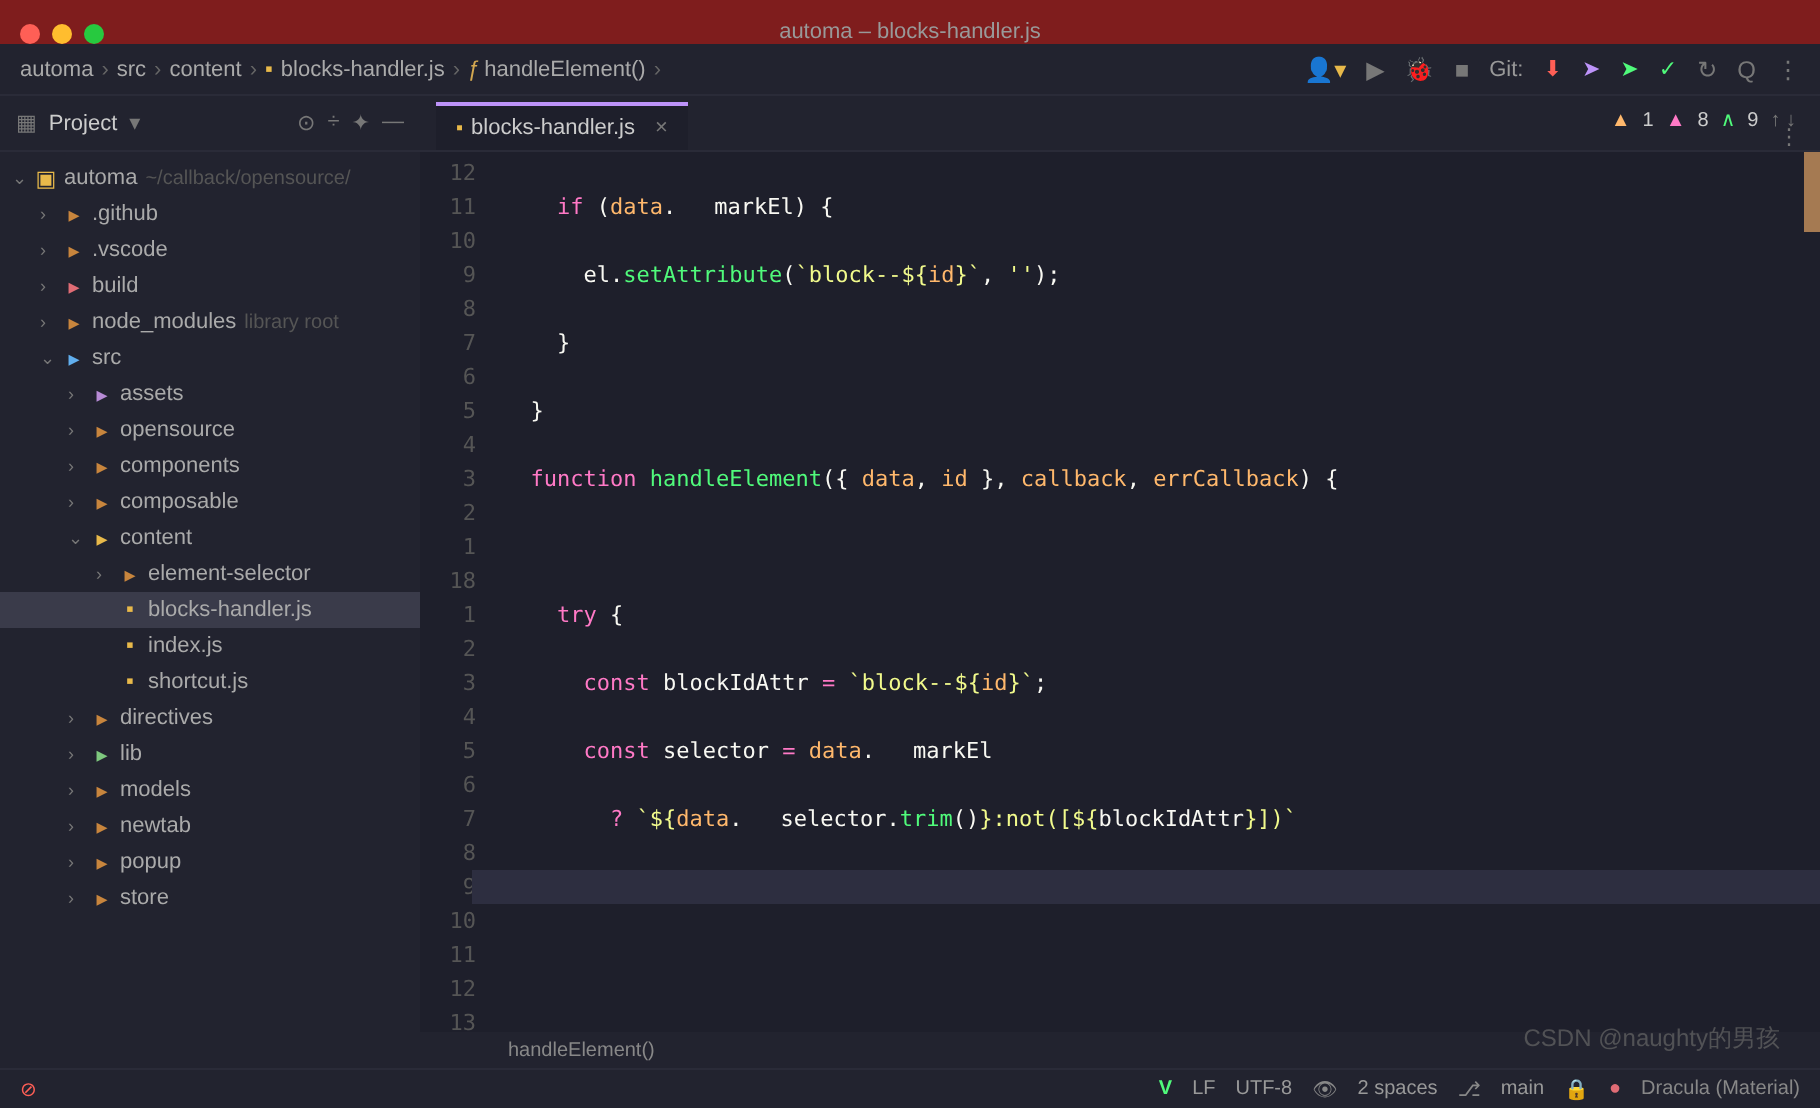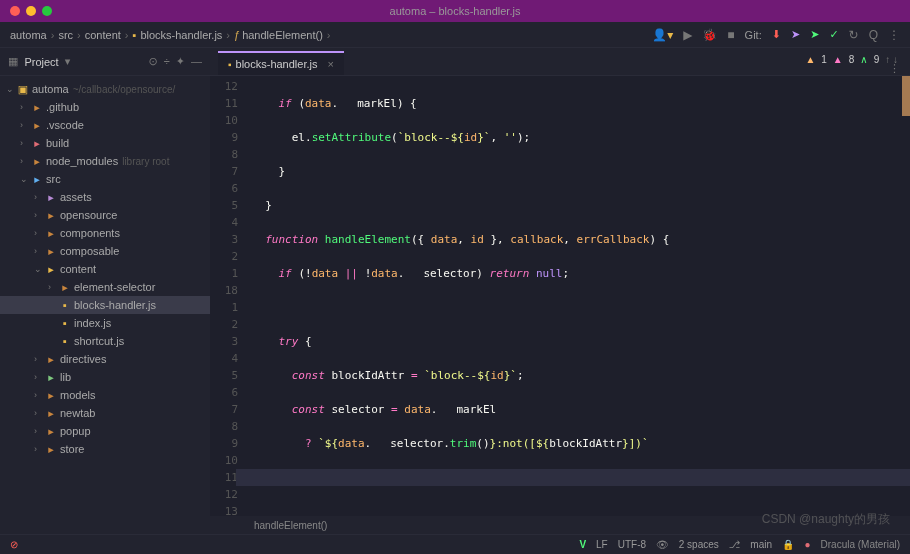--- a/index.html
+++ b/index.html
@@ -10,23 +10,23 @@
   color: #ccc;
   width: 910px;
   height: 554px;
   overflow: hidden;
   position: relative;
 }
 
 
 .titlebar {
   height: 22px;
-  background: #701a75;
+  background: #7f1d1d;
   display: flex;
-  align-items: center;
+  align-items: flex-end;
   padding: 0 10px;
   position: relative;
 }
 .traffic { display: flex; gap: 6px; }
 .traffic span { width: 10px; height: 10px; border-radius: 50%; display: block; }
 .tl-close { background: #ff5f56; }
 .tl-min { background: #ffbd2e; }
 .tl-max { background: #27c93f; }
 .title { position: absolute; left: 50%; transform: translateX(-50%); color: #999; font-size: 11px; }
 
@@ -88,21 +88,21 @@
 .tabs-right { margin-left: auto; padding-right: 10px; color: #777; }
 
 .code-area { flex: 1; display: flex; overflow: hidden; position: relative; font-family: 'Menlo', 'Consolas', monospace; font-size: 11px; }
 .gutter { width: 34px; text-align: right; padding-right: 6px; color: #555; line-height: 17px; padding-top: 2px; }
 .gutter div { height: 17px; }
 .code { flex: 1; line-height: 17px; padding-top: 2px; white-space: pre; }
 .code-line { height: 17px; padding-left: 8px; }
 .code-line.hl { background: #2d2e40; }
 
 
-.kw { color: #ff79c6; font-style: italic; }
+.kw { color: #ff79c6; }
 .fn { color: #50fa7b; }
 .str { color: #f1fa8c; }
 .prop { color: #f8f8f2; padding-left: 19px; }
 .var { color: #f8f8f2; }
 .param { color: #ffb86c; }
 .punc { color: #f8f8f2; }
 .op { color: #ff79c6; }
 .obj { color: #bd93f9; }
 .tmpl { color: #f1fa8c; }
 
@@ -357,21 +357,20 @@
           <div>11</div>
           <div>12</div>
           <div>13</div>
         </div>
       <div class="code">
 <div class="code-line">    <span class="kw">if</span> <span class="punc">(</span><span class="param">data</span><span class="punc">.</span><span class="prop">markEl</span><span class="punc">) {</span></div>
 <div class="code-line">      <span class="var">el</span><span class="punc">.</span><span class="fn">setAttribute</span><span class="punc">(</span><span class="tmpl">`block--${</span><span class="param">id</span><span class="tmpl">}`</span><span class="punc">, </span><span class="str">''</span><span class="punc">);</span></div>
 <div class="code-line">    <span class="punc">}</span></div>
 <div class="code-line">  <span class="punc">}</span></div>
 <div class="code-line">  <span class="kw">function</span> <span class="fn">handleElement</span><span class="punc">({ </span><span class="param">data</span><span class="punc">, </span><span class="param">id</span><span class="punc"> }, </span><span class="param">callback</span><span class="punc">, </span><span class="param">errCallback</span><span class="punc">) {</span></div>
-<div class="code-line">    <span class="kw">if</span> <span class="punc">(!</span><span class="param">data</span> <span class="op">||</span> <span class="punc">!</span><span class="param">data</span><span class="punc">.</span><span class="prop">selector</span><span class="punc">)</span> <span class="kw">return</span> <span class="obj">null</span><span class="punc">;</span></div>
 <div class="code-line"></div>
 <div class="code-line">    <span class="kw">try</span> <span class="punc">{</span></div>
 <div class="code-line">      <span class="kw">const</span> <span class="var">blockIdAttr</span> <span class="op">=</span> <span class="tmpl">`block--${</span><span class="param">id</span><span class="tmpl">}`</span><span class="punc">;</span></div>
 <div class="code-line">      <span class="kw">const</span> <span class="var">selector</span> <span class="op">=</span> <span class="param">data</span><span class="punc">.</span><span class="prop">markEl</span></div>
 <div class="code-line">        <span class="op">?</span> <span class="tmpl">`${</span><span class="param">data</span><span class="punc">.</span><span class="prop">selector</span><span class="punc">.</span><span class="fn">trim</span><span class="punc">()</span><span class="tmpl">}:not([${</span><span class="var">blockIdAttr</span><span class="tmpl">}])`</span></div>
 <div class="code-line hl" style="margin-left:-8px;padding-left:16px"> </div>
 
 
 
 

